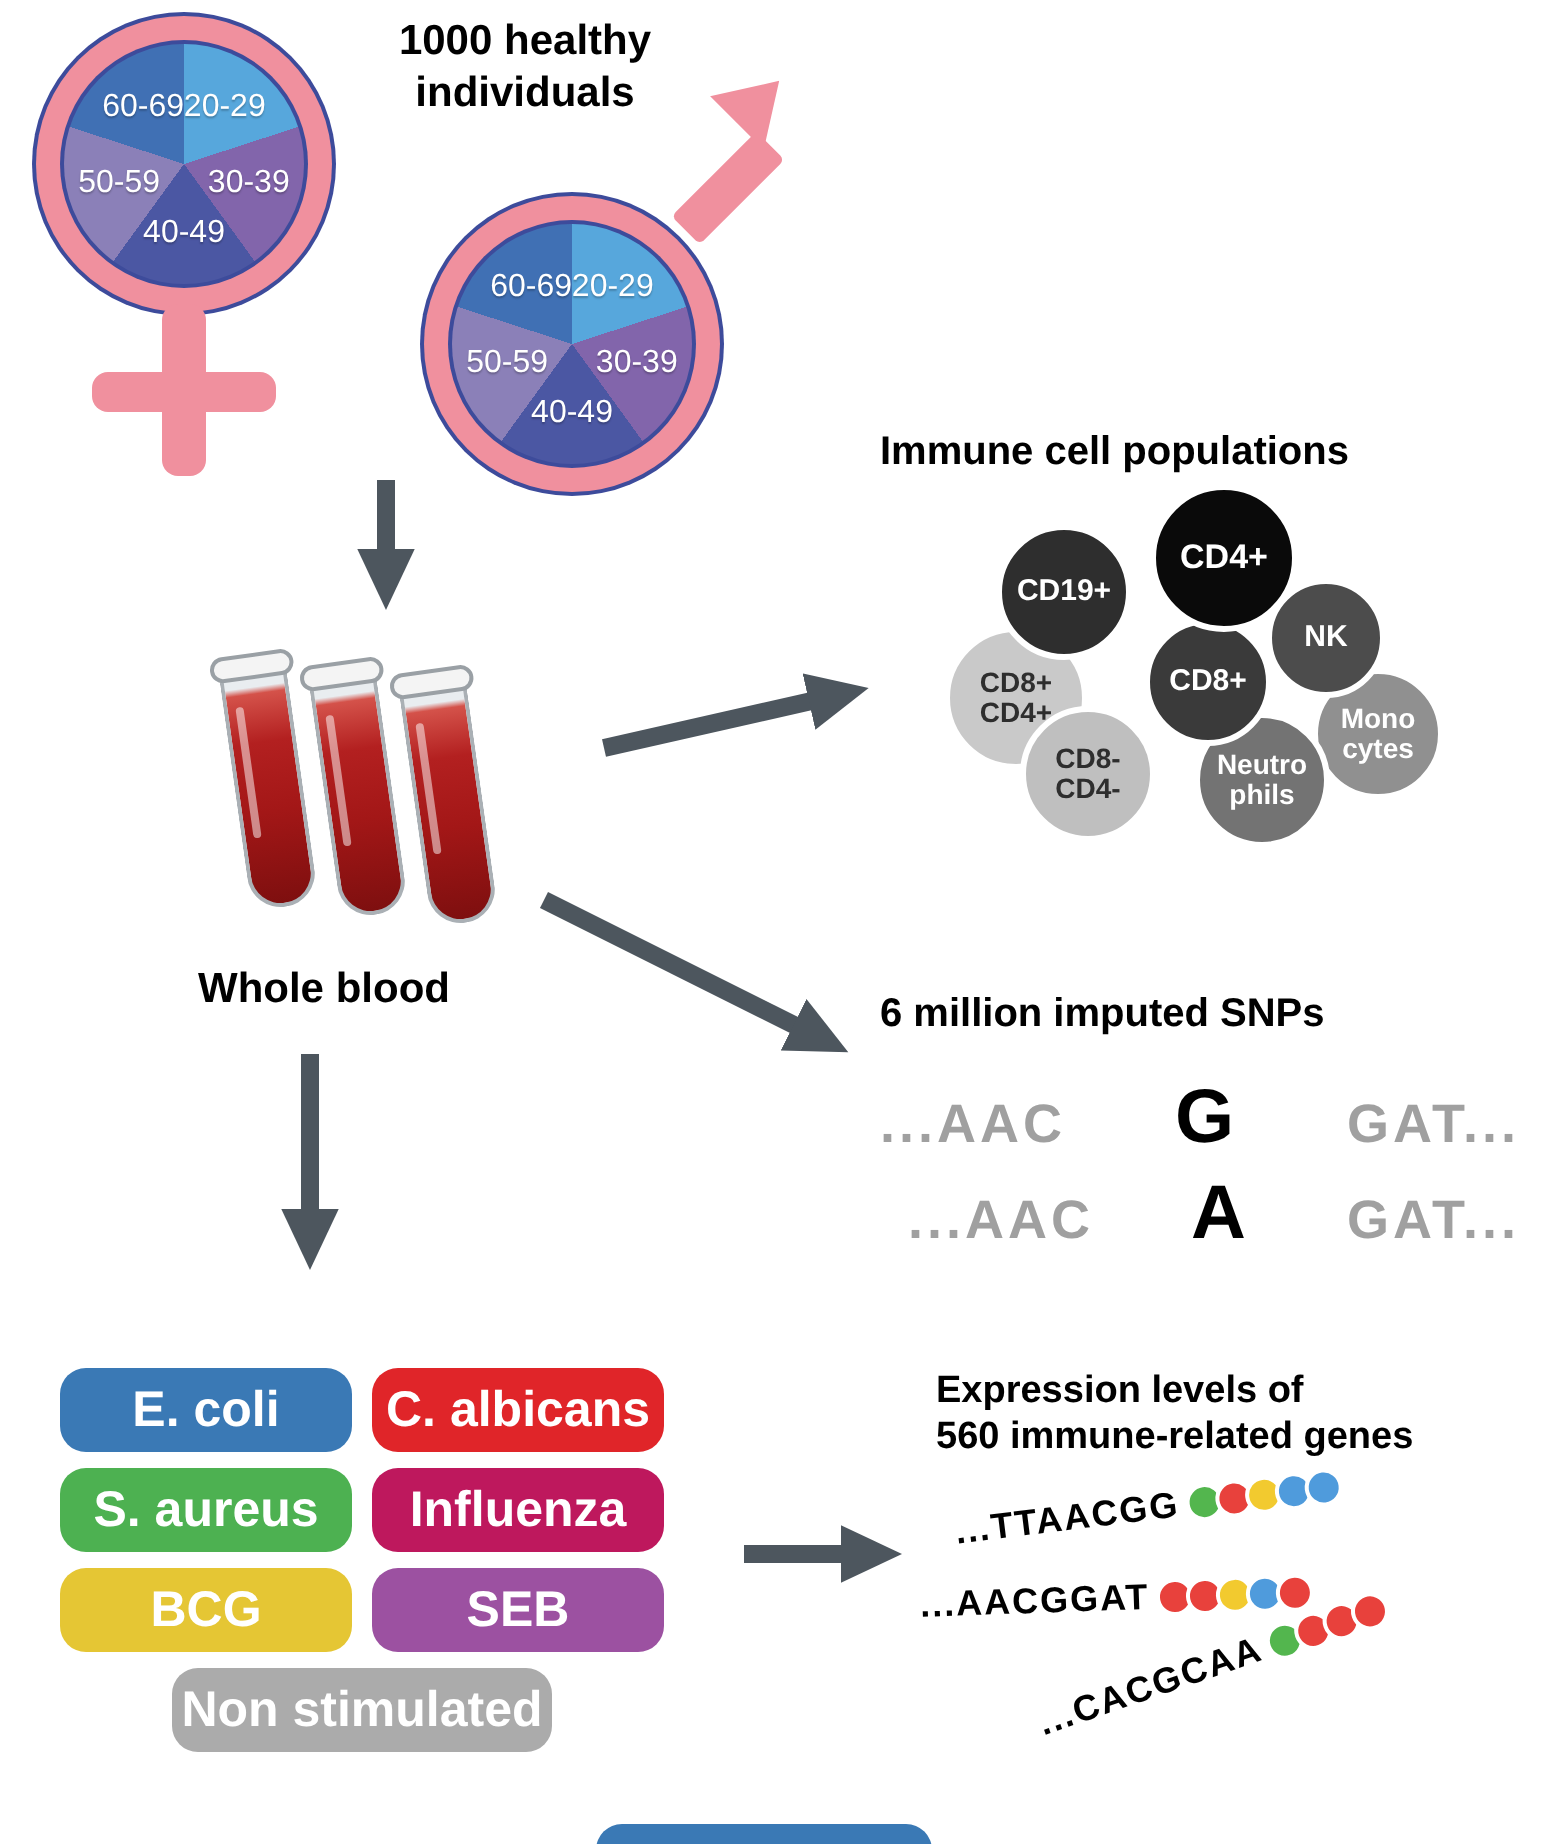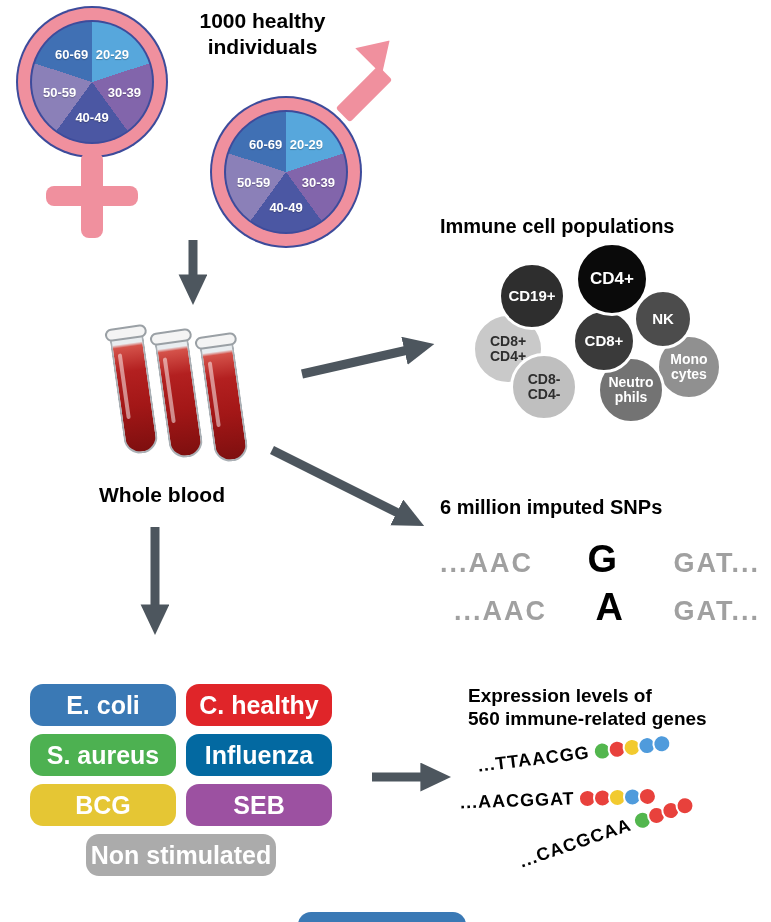--- a/index.html
+++ b/index.html
@@ -21,21 +21,21 @@
   .sym-ring{width:100%;height:100%;border-radius:50%;padding:12px;box-sizing:border-box;}
   .sym-ring-inner{width:100%;height:100%;border-radius:50%;background:#3d4b9b;padding:2px;box-sizing:border-box;}
   .pie{width:100%;height:100%;border-radius:50%;position:relative;}
   .female-circ{left:16px;top:6px;width:152px;height:152px;}
   .male-circ{left:210px;top:96px;width:152px;height:152px;}
   .female-stem{position:absolute;left:81px;top:152px;width:22px;height:86px;border-radius:8px;}
   .female-cross{position:absolute;left:46px;top:186px;width:92px;height:20px;border-radius:8px;}
   .male-bar{position:absolute;left:334px;top:84px;width:60px;height:20px;transform:rotate(-45deg);border-radius:3px;}
   .male-head{position:absolute;left:360px;top:36px;width:38px;height:30px;
              clip-path:polygon(50% 0,100% 100%,0 100%);transform:rotate(45deg);}
-  .pl{position:absolute;transform:translate(-50%,-50%);color:#fff;font-weight:bold;font-size:13px;
+  .pl{position:absolute;transform:translate(-50%,-50%);color:#fff;font-weight:normal;font-size:16px;
       white-space:nowrap;text-shadow:0 1px 1px rgba(0,0,0,.25);}
   .pl-2029{left:67%;top:27%;} .pl-3039{left:77%;top:58%;} .pl-4049{left:50%;top:79%;}
   .pl-5059{left:23%;top:58%;} .pl-6069{left:33%;top:27%;}
 
   
   .tube{position:absolute;width:36px;height:130px;transform:rotate(-8deg);}
   .t1{left:116px;top:326px;} .t2{left:161px;top:330px;} .t3{left:206px;top:334px;}
   .tube-rim{position:absolute;left:-3px;top:0;width:42px;height:13px;background:#f4f4f4;
             border:2px solid #9aa0a5;border-radius:7px;box-sizing:border-box;}
   .tube-body{position:absolute;left:1px;top:10px;width:34px;height:118px;box-sizing:border-box;
@@ -179,23 +179,23 @@
         <span>GAT...</span>
     </div>
     <div class="snp-line shift">
       <span>...AAC</span>
         <span class="variant">A</span>
         <span>GAT...</span>
     </div>
   </div>
 
   <div class="pill p1" style="background: rgb(58, 121, 181);">E. coli</div>
-  <div class="pill p2" style="background: rgb(224, 37, 41);">C. healthy</div>
+  <div class="pill p2" style="background: rgb(224, 37, 41);">C. albicans</div>
   <div class="pill p3" style="background: rgb(77, 177, 81);">S. aureus</div>
-  <div class="pill p4" style="background: #0369a1;">Influenza</div>
+  <div class="pill p4" style="background: #be185d;">Influenza</div>
   <div class="pill p5" style="background: rgb(229, 198, 52);">BCG</div>
   <div class="pill p6" style="background: rgb(156, 81, 161);">SEB</div>
   <div class="pill p7" style="background: rgb(171, 171, 171);">Non stimulated</div>
   <div class="pill-partial" style="background: rgb(58, 121, 181);"></div>
 
   <div class="section-title expr-title">
     <div>Expression levels of</div>
     <div>560 immune-related genes</div>
   </div>
 

